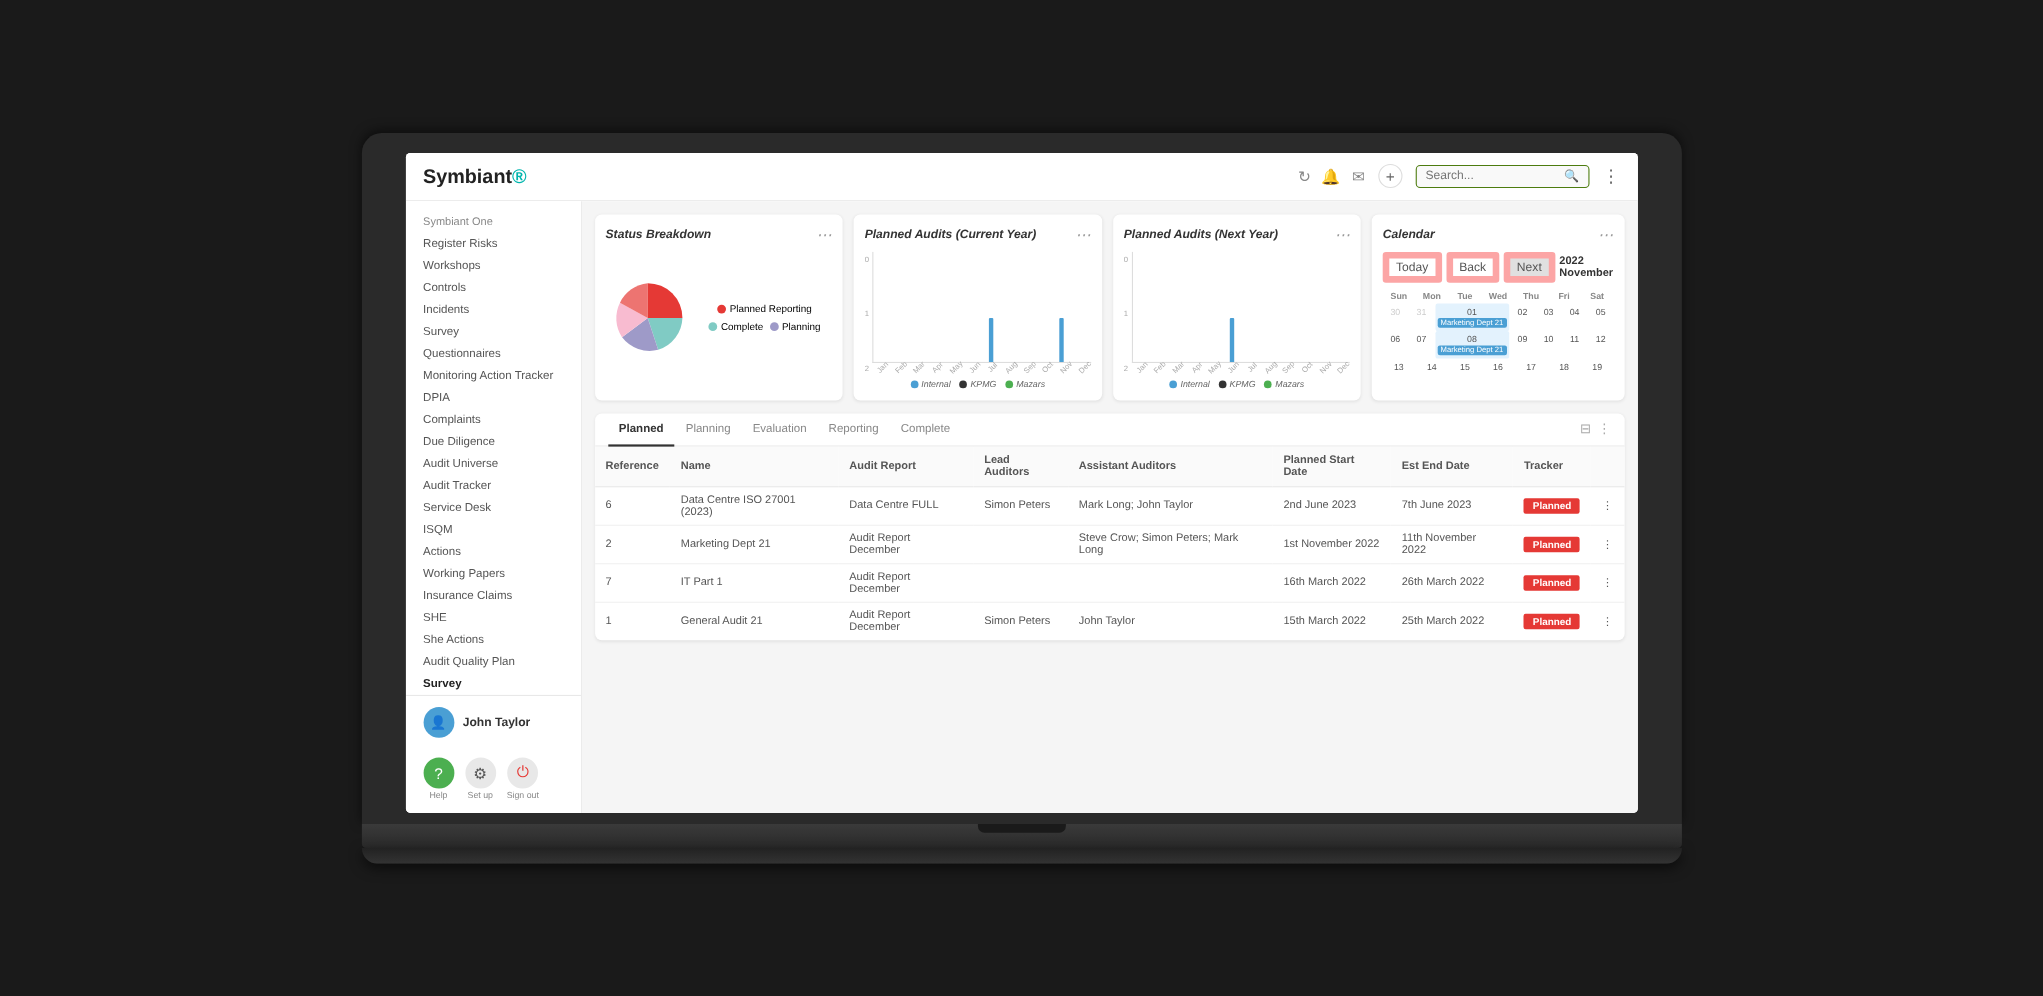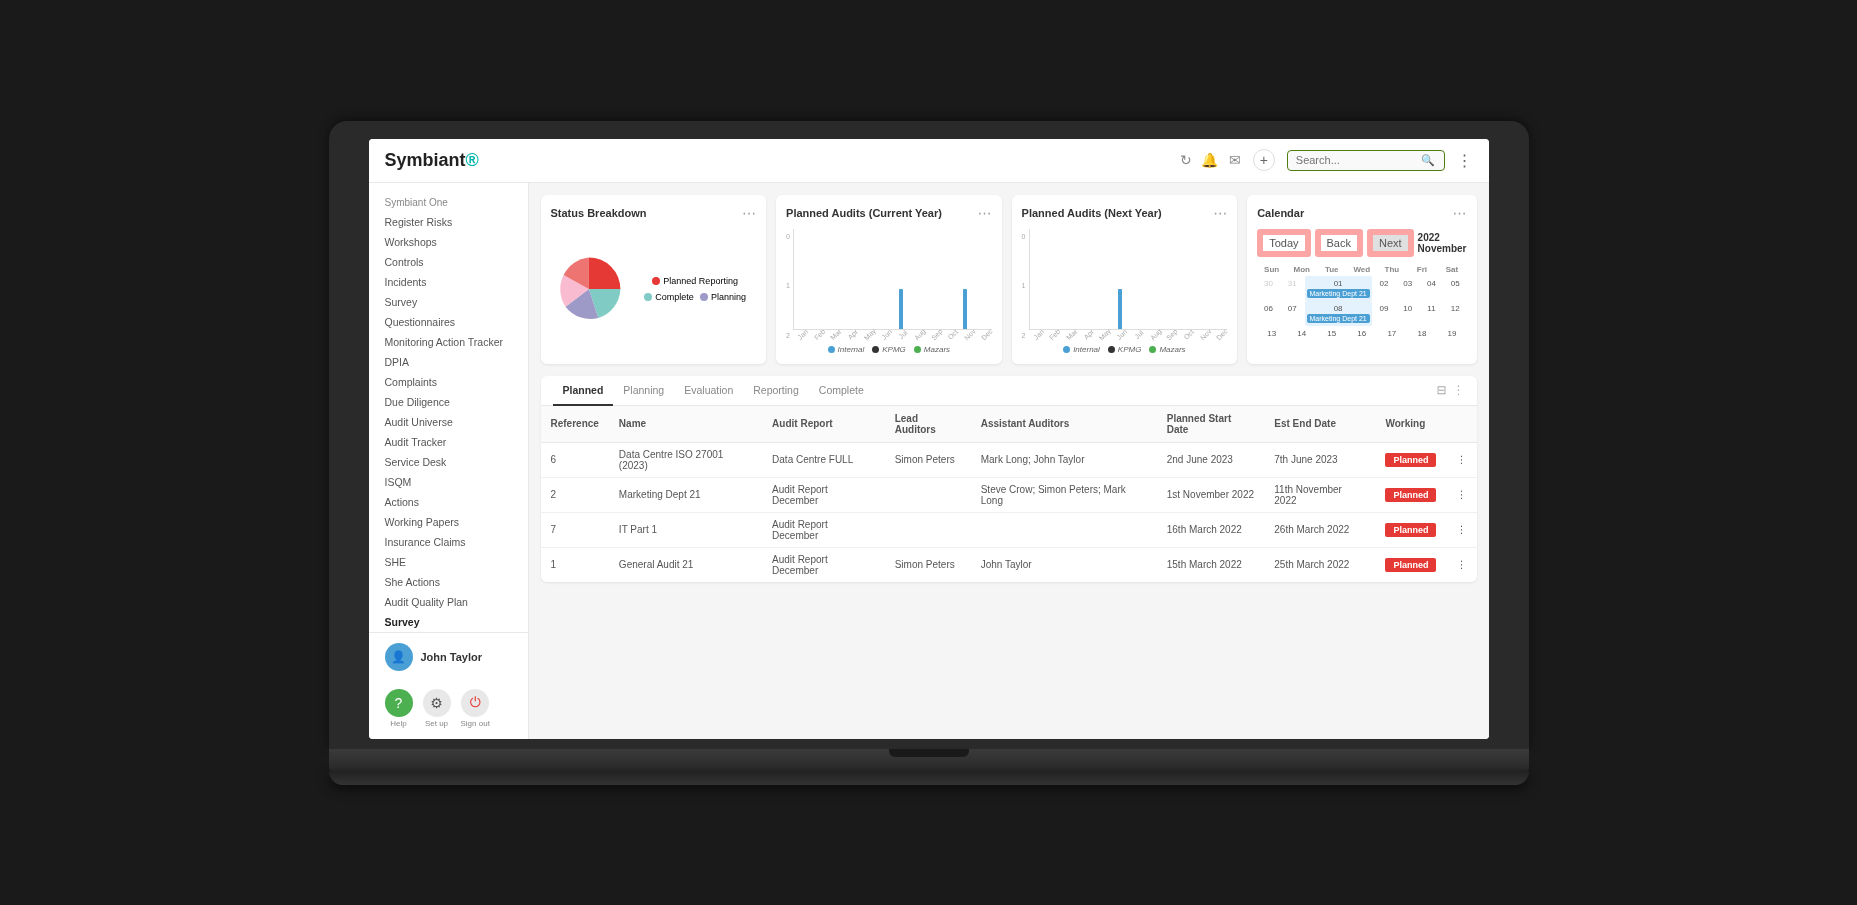--- a/index.html
+++ b/index.html
@@ -221,20 +221,21 @@
       border-radius: 6px;
       box-shadow: 0 1px 3px rgba(0,0,0,0.08);
       padding: 10px;
     }
 
     .widget-header {
       display: flex;
       align-items: center;
       justify-content: space-between;
       margin-bottom: 8px;
+      font-style: italic;
     }
     .widget-title {
       font-size: 11px;
       font-weight: 600;
       color: #333;
     }
     .widget-menu { color: #999; cursor: pointer; font-size: 14px; }
 
     
     .pie-container {
@@ -819,21 +820,21 @@
               <table>
                 <thead>
                   <tr>
                     <th>Reference</th>
                     <th>Name</th>
                     <th>Audit Report</th>
                     <th>Lead Auditors</th>
                     <th>Assistant Auditors</th>
                     <th>Planned Start Date</th>
                     <th>Est End Date</th>
-                    <th>Working</th>
+                    <th>Tracker</th>
                     <th></th>
                   </tr>
                 </thead>
                 <tbody>
                   <tr>
                     <td>6</td>
                     <td>Data Centre ISO 27001 (2023)</td>
                     <td>Data Centre FULL</td>
                     <td>Simon Peters</td>
                     <td>Mark Long; John Taylor</td>

